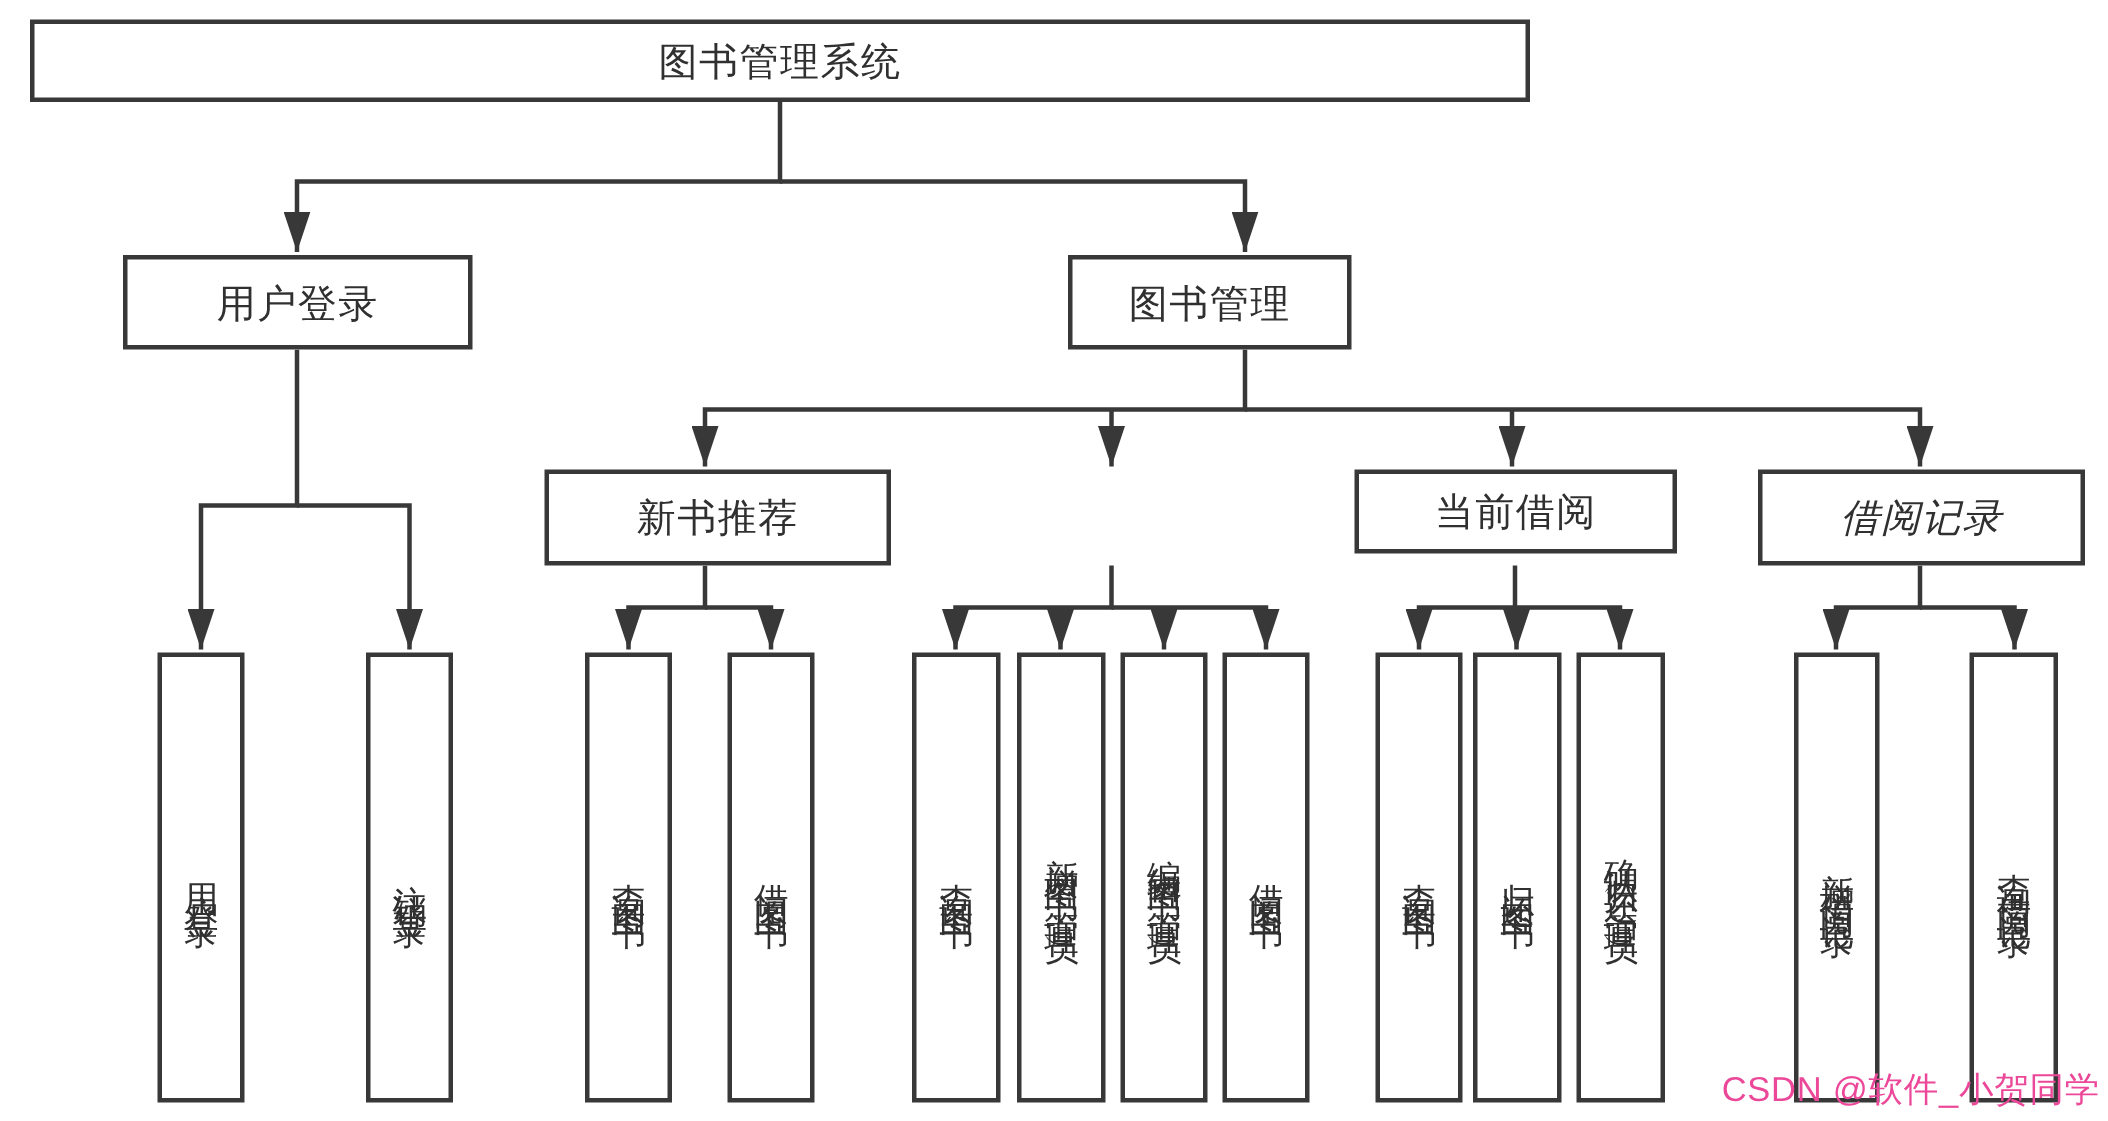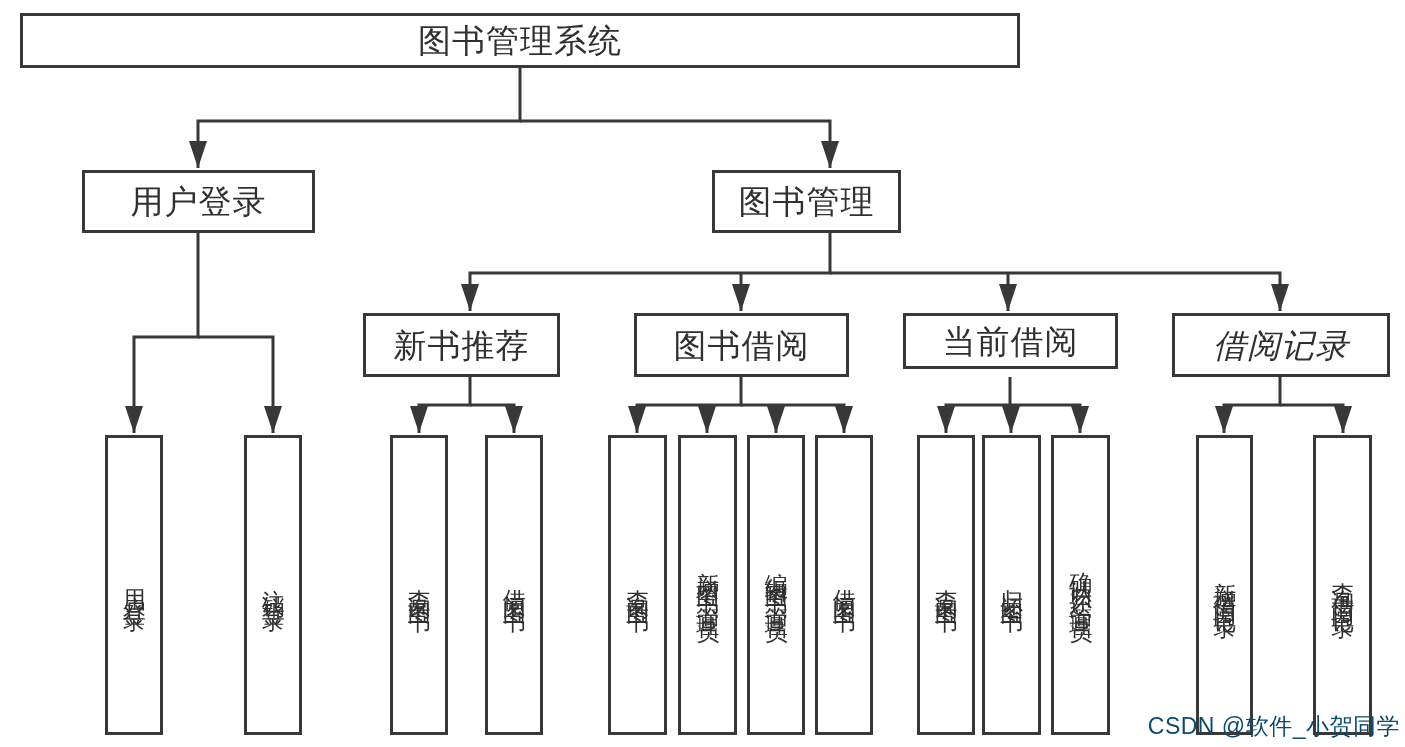--- a/index.html
+++ b/index.html
@@ -16,36 +16,36 @@
     position: absolute;
     background: #ffffff;
     border: 3px solid #383838;
     box-sizing: border-box;
     display: flex;
     align-items: center;
     justify-content: center;
     z-index: 2;
     color: #303030;
   }
-  .node.h { font-size: 33px; line-height: 1; letter-spacing: 1px; }
+  .node.h { font-size: 26px; line-height: 1; letter-spacing: 1px; }
   .node.v .vtext {
     writing-mode: vertical-rl;
     text-orientation: mixed;
     font-size: 23px;
     line-height: 1.1;
     letter-spacing: 7px;
     color: #303030;
   }
   .watermark {
     position: absolute;
     z-index: 3;
     top: 711px;
     right: 5px;
     font-size: 23px;
-    color: #0c4a6e;
+    color: #ec4899;
     letter-spacing: 0.5px;
     white-space: nowrap;
   }
 </style>
 </head>
 <body>
 
 <div class="canvas">
 
   <svg class="wires" width="1405" height="747" viewBox="0 0 1405 747">
@@ -87,22 +87,21 @@
       <path d="M 1280,377 V 405 H 1224 V 433" marker-end="url(#ah)"></path>
       <path d="M 1280,405 H 1343 V 433" marker-end="url(#ah)"></path>
     </g>
   </svg>
 
   <div class="node h" style="left:20px; top:13px; width:1000px; height:55px;">图书管理系统</div>
 
   <div class="node h" style="left:82px; top:170px; width:233px; height:63px;">用户登录</div>
   <div class="node h" style="left:712px; top:170px; width:189px; height:63px;">图书管理</div>
 
-  <div class="node h" style="left:363px; top:313px; width:197px; height:64px;">新书推荐</div>
-  <div class="node h" style="left:634px; top:313px; width:215px; height:64px;">图书借阅</div>
+  <div class="node h" style="left:363px; top:313px; width:231px; height:64px;">新书推荐</div>
   <div class="node h" style="left:903px; top:313px; width:215px; height:56px;">当前借阅</div>
   <div class="node h" style="left:1172px; top:313px; width:218px; height:64px;font-style:italic;">借阅记录</div>
 
   <div class="node v" style="left:105px; top:435px; width:58px; height:300px;">
     <span class="vtext">用户登录</span>
   </div>
   <div class="node v" style="left:244px; top:435px; width:58px; height:300px;">
     <span class="vtext">注销登录</span>
   </div>
 

